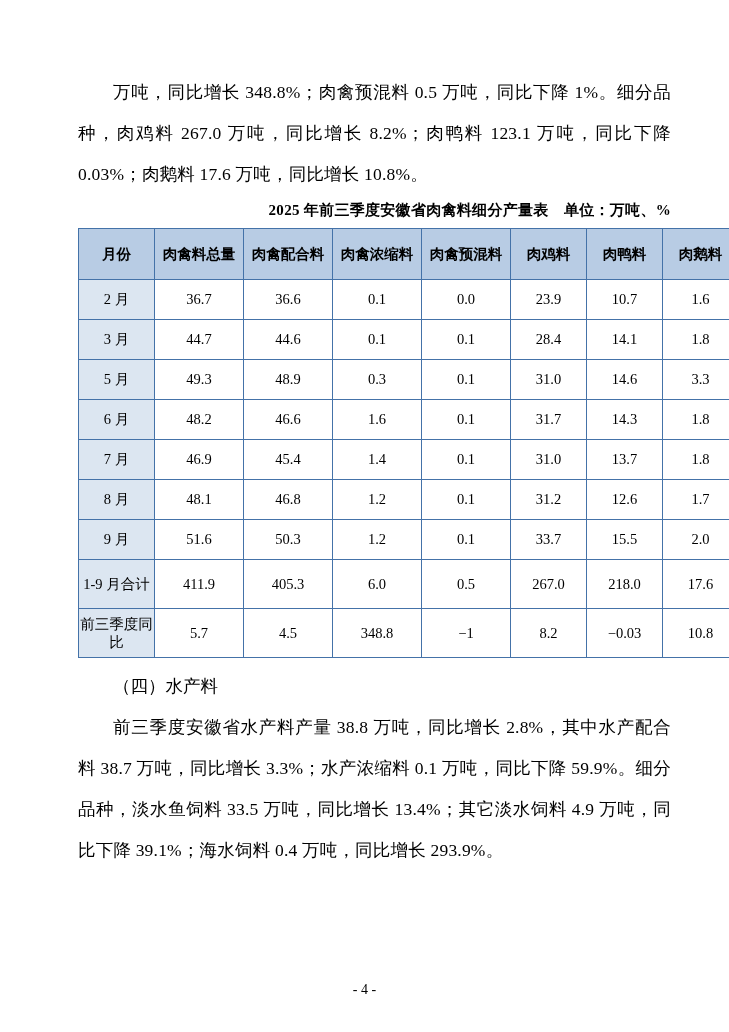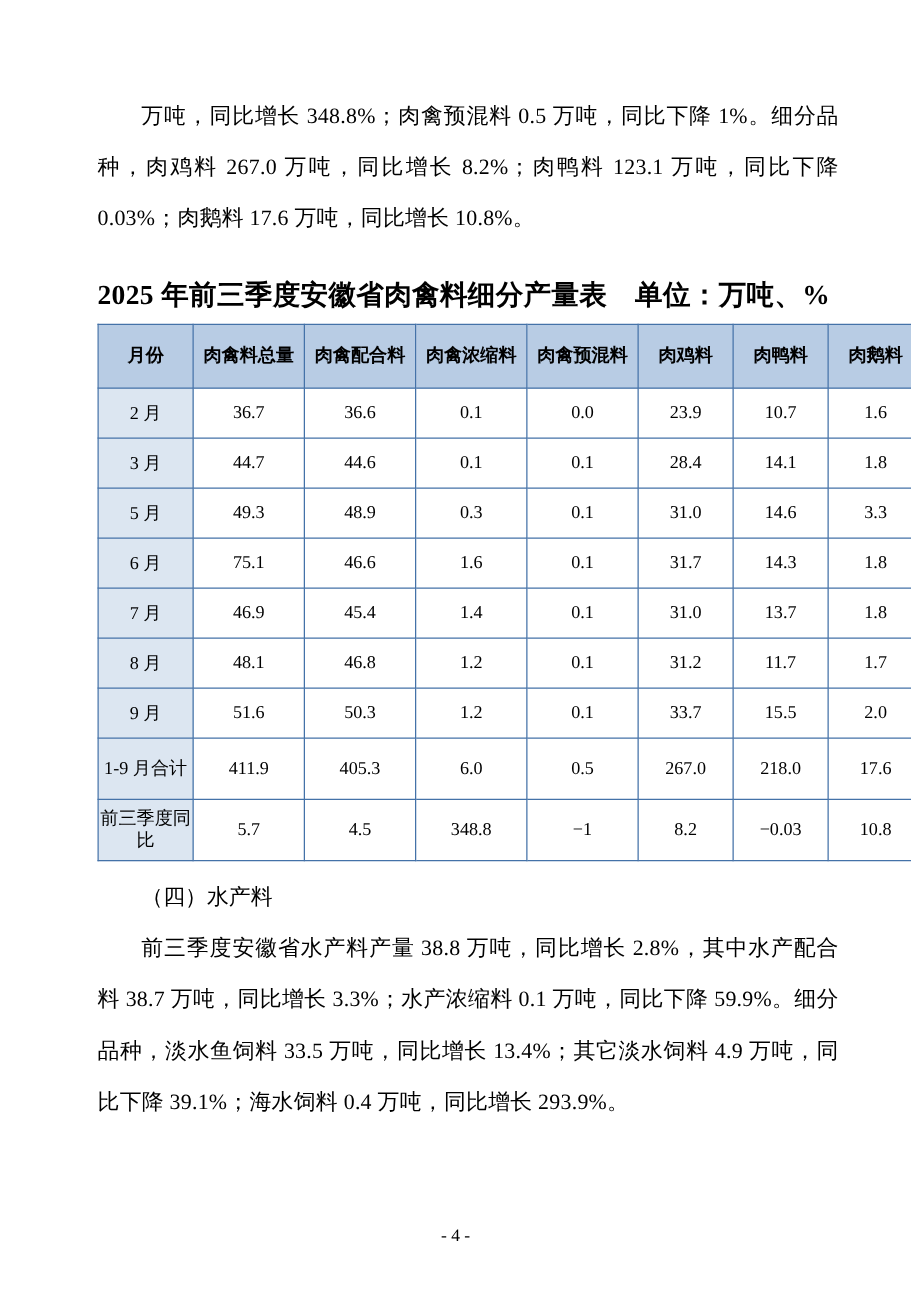--- a/index.html
+++ b/index.html
@@ -25,24 +25,24 @@
   .para {
     font-size: 17.5px;
     line-height: 41px;
     text-align: justify;
     letter-spacing: 0.2px;
   }
   .indent {
     text-indent: 2em;
   }
   .table-title {
-    text-align: left;
+    text-align: right;
     font-weight: bold;
-    font-size: 22px;
-    margin-top: 26px;
+    font-size: 15px;
+    margin-top: 6px;
     margin-bottom: 8px;
     letter-spacing: 0.3px;
   }
   table.data {
     border-collapse: collapse;
     width: 612px;
     margin: 0 auto;
     table-layout: fixed;
   }
   table.data td, table.data th {
@@ -156,21 +156,21 @@
         <td>49.3</td>
         <td>48.9</td>
         <td>0.3</td>
         <td>0.1</td>
         <td>31.0</td>
         <td>14.6</td>
         <td>3.3</td>
       </tr>
       <tr>
         <td class="monthcell">6 月</td>
-        <td>75.1</td>
+        <td>48.2</td>
         <td>46.6</td>
         <td>1.6</td>
         <td>0.1</td>
         <td>31.7</td>
         <td>14.3</td>
         <td>1.8</td>
       </tr>
       <tr>
         <td class="monthcell">7 月</td>
         <td>46.9</td>
@@ -181,21 +181,21 @@
         <td>13.7</td>
         <td>1.8</td>
       </tr>
       <tr>
         <td class="monthcell">8 月</td>
         <td>48.1</td>
         <td>46.8</td>
         <td>1.2</td>
         <td>0.1</td>
         <td>31.2</td>
-        <td>11.7</td>
+        <td>12.6</td>
         <td>1.7</td>
       </tr>
       <tr>
         <td class="monthcell">9 月</td>
         <td>51.6</td>
         <td>50.3</td>
         <td>1.2</td>
         <td>0.1</td>
         <td>33.7</td>
         <td>15.5</td>

